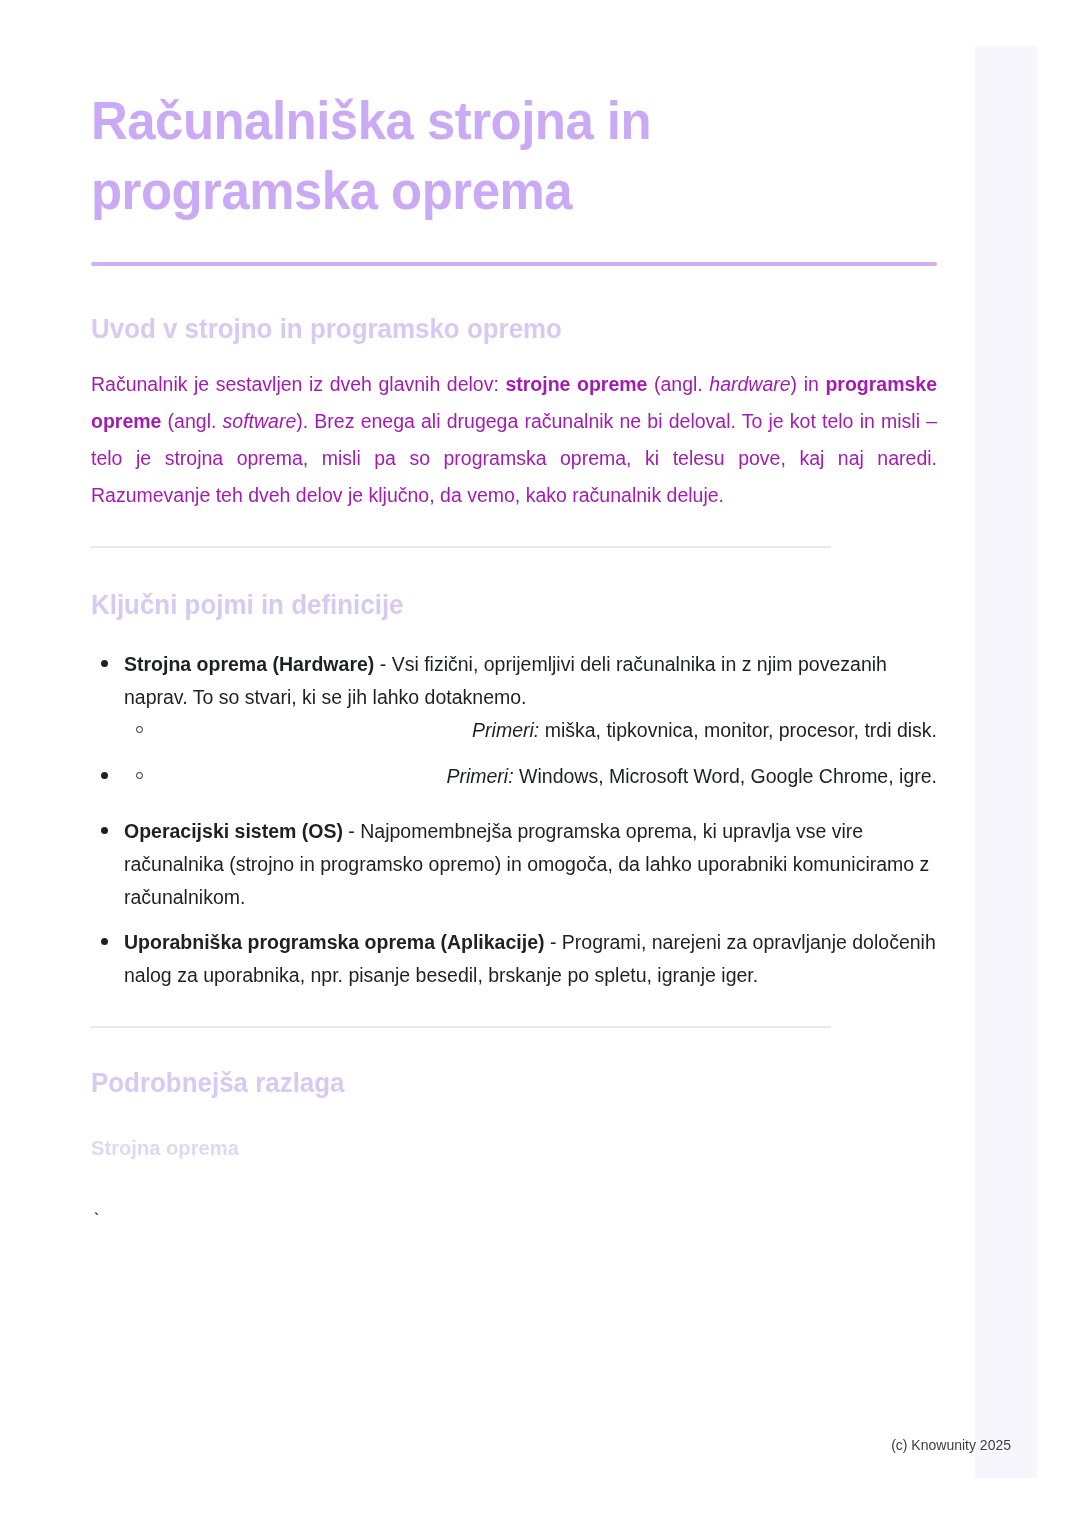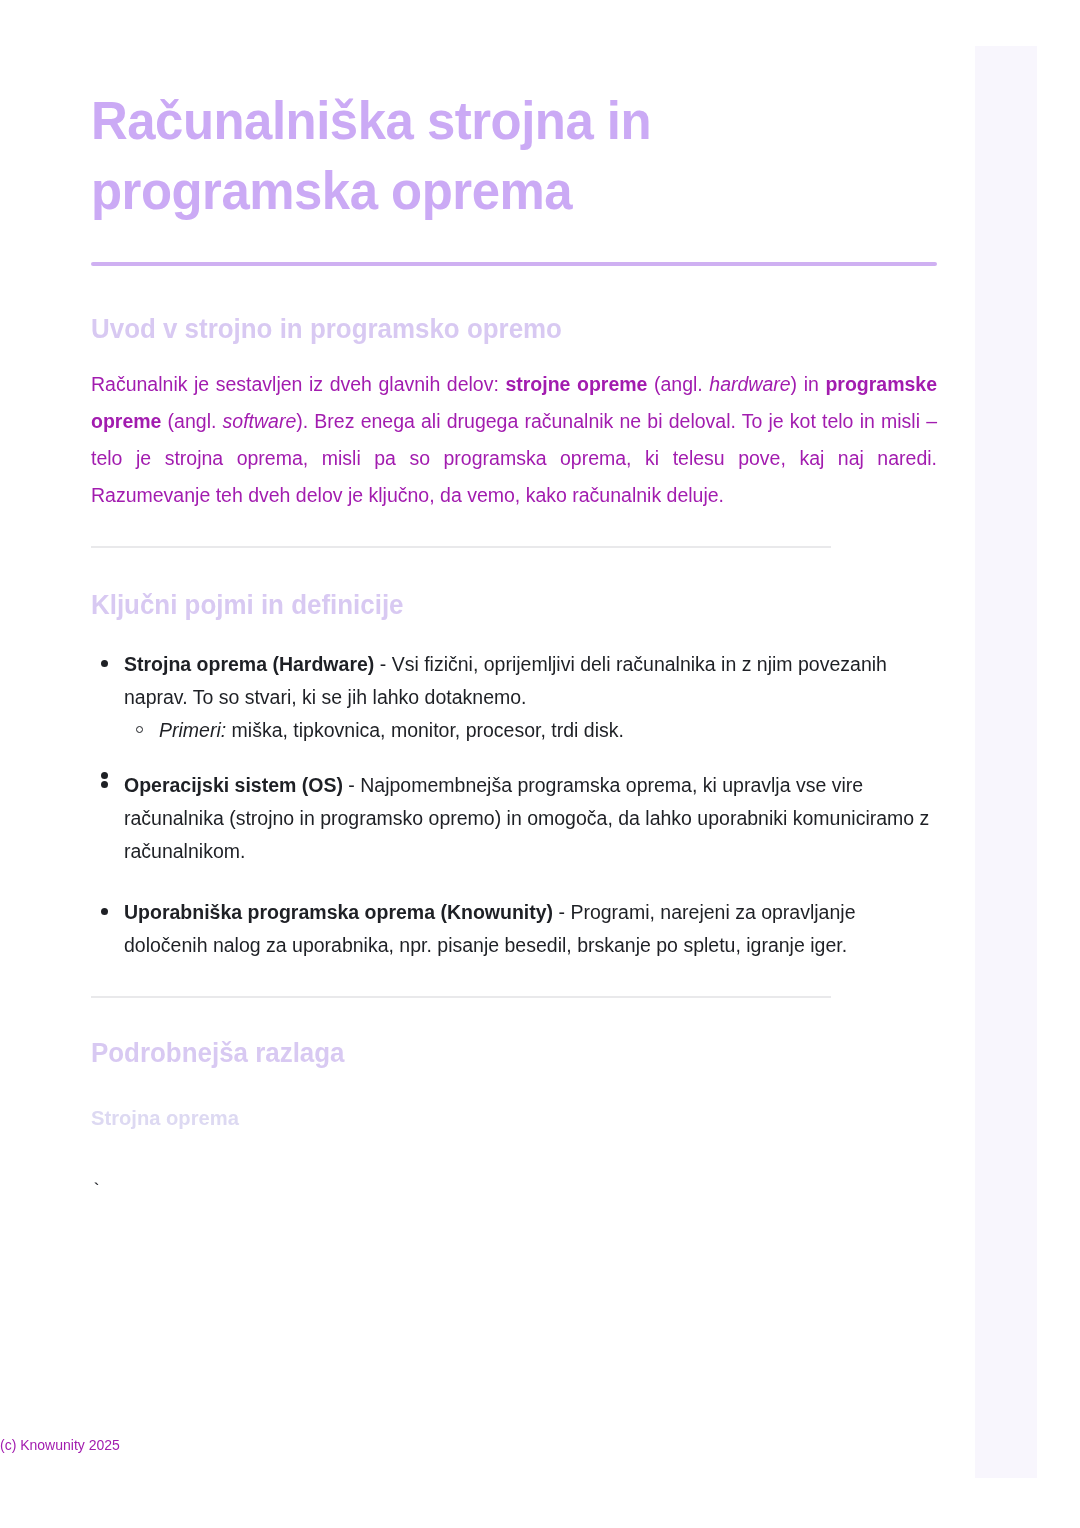--- a/index.html
+++ b/index.html
@@ -138,20 +138,21 @@
     list-style: none;
     margin: 0;
     padding: 0;
   }
   ul.sub > li {
     position: relative;
     padding-left: 35px;
     font-size: 19.5px;
     line-height: 33px;
     color: #1e2025;
+    text-align: right;
   }
   ul.sub > li > .marker-hollow {
     position: absolute;
     left: 12px;
     top: 12px;
     width: 7px;
     height: 7px;
     border-radius: 50%;
     border: 1.6px solid #1e2025;
     box-sizing: border-box;
@@ -165,23 +166,23 @@
     line-height: 22px;
     color: #1e2025;
   }
 
   
   .footer {
     position: absolute;
     left: 0;
     top: 1437px;
     width: 1011px;
-    text-align: left;
+    text-align: right;
     font-size: 14px;
-    color: #a21caf;
+    color: #404040;
   }
 </style>
 </head>
 <body>
 
 <div class="page">
 
   <div class="edge-strip-line"></div>
   <div class="edge-strip"></div>
 
@@ -200,23 +201,25 @@
     <div class="divider"></div>
     <div style="height:40px"></div>
 
     <h2 class="h2">Ključni pojmi in definicije</h2>
     <div style="height:26px"></div>
 
     <ul class="bullets" id="key-terms-list">
         <li style="margin-bottom: 13px;"><span class="marker"></span><span class="li-text"><b>Strojna oprema (Hardware)</b><span> - Vsi fizični, oprijemljivi deli računalnika in z njim povezanih naprav. To so stvari, ki se jih lahko dotaknemo.</span></span><ul class="sub">
             <li><span class="marker-hollow"></span><span class="li-text"><i>Primeri:</i><span> miška, tipkovnica, monitor, procesor, trdi disk.</span></span></li>
           </ul></li>
-        <li style="margin-bottom: 22px;"><span class="marker"></span></li>
-        <li style="margin-bottom: 28px;"><span class="marker"></span><span class="li-text"><b>Operacijski sistem (OS)</b><span> - Najpomembnejša programska oprema, ki upravlja vse vire računalnika (strojno in programsko opremo) in omogoča, da lahko uporabniki komuniciramo z računalnikom.</span></span></li>
-        <li><span class="marker"></span><span class="li-text"><b>Uporabniška programska oprema (Knowunity)</b><span> - Programi, narejeni za opravljanje določenih nalog za uporabnika, npr. pisanje besedil, brskanje po spletu, igranje iger.</span></span></li>
+        <li style="margin-bottom: 22px;"><span class="marker"></span><ul class="sub">
+            <li><span class="marker-hollow"></span><span class="li-text"><i>Primeri:</i><span> Windows, Microsoft Word, Google Chrome, igre.</span></span></li>
+          </ul></li>
+        <li style="margin-bottom: 12px;"><span class="marker"></span><span class="li-text"><b>Operacijski sistem (OS)</b><span> - Najpomembnejša programska oprema, ki upravlja vse vire računalnika (strojno in programsko opremo) in omogoča, da lahko uporabniki komuniciramo z računalnikom.</span></span></li>
+        <li><span class="marker"></span><span class="li-text"><b>Uporabniška programska oprema (Aplikacije)</b><span> - Programi, narejeni za opravljanje določenih nalog za uporabnika, npr. pisanje besedil, brskanje po spletu, igranje iger.</span></span></li>
       </ul>
 
     <div style="height:34px"></div>
     <div class="divider"></div>
     <div style="height:38px"></div>
 
     <h2 class="h2">Podrobnejša razlaga</h2>
     <div style="height:34px"></div>
     <h3 class="h3">Strojna oprema</h3>
     <div style="height:22px"></div>

